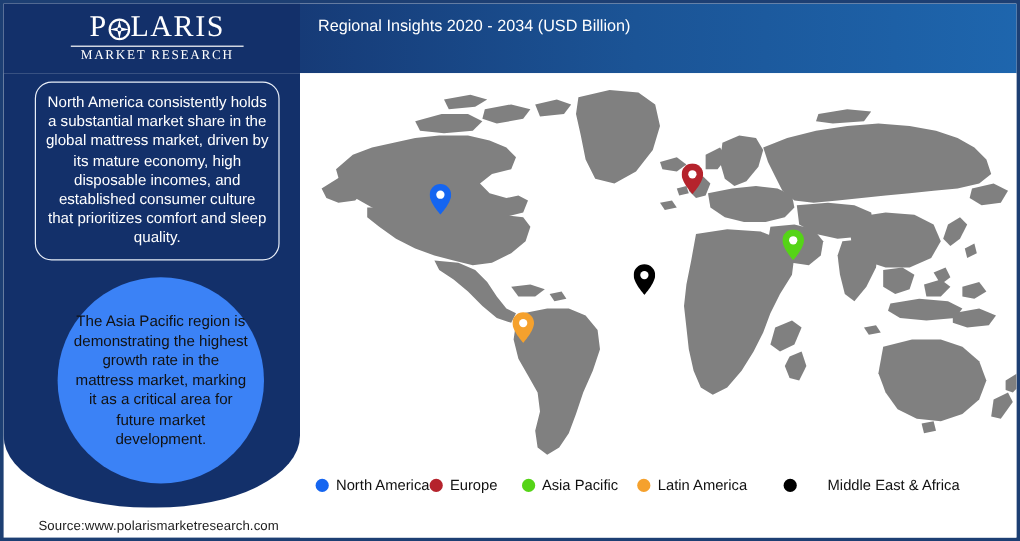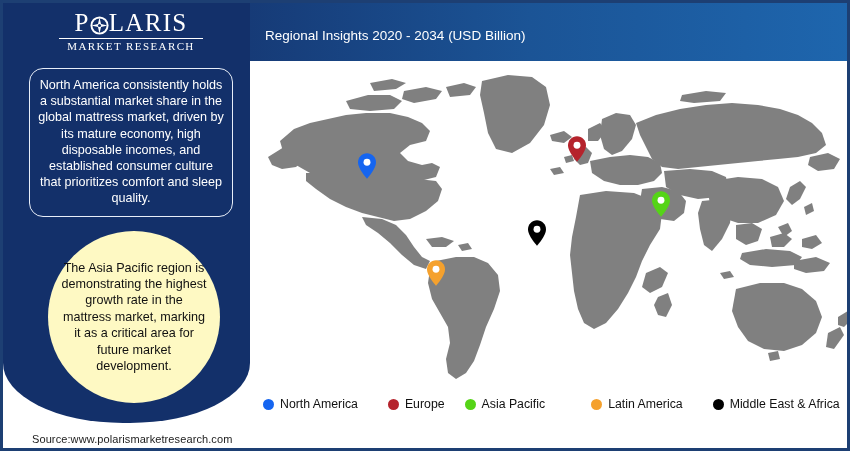--- a/index.html
+++ b/index.html
@@ -82,21 +82,21 @@
   .header-title {
     font-size: 17px;
     font-weight: bold;
     line-height: 22px;
     letter-spacing: 0.1px;
   }
   .header-subtitle {
     font-size: 13.5px;
     font-weight: normal;
     line-height: 20px;
-    margin-top: 17px;
+    margin-top: 3px;
   }
 
   
   .sidebar {
     position: absolute;
     left: 0; top: 58px;
     width: 247px;
     height: 362px;
     background: #13306a;
     border-bottom-left-radius: 120px 60px;
@@ -123,21 +123,21 @@
     line-height: 16.2px;
     text-align: center;
   }
 
   .callout-circle {
     position: absolute;
     left: 41px; top: 170px;
     width: 172px;
     height: 172px;
     border-radius: 50%;
-    background: #fef9c3;
+    background: #3b82f6;
     color: #111111;
     display: flex;
     align-items: center;
     justify-content: center;
     text-align: center;
     font-size: 12.6px;
     line-height: 16.4px;
     box-sizing: border-box;
     padding: 0 12px;
   }
@@ -345,31 +345,31 @@
         <circle cx="12" cy="12" r="4.6" fill="#ffffff"></circle>
       </svg>
     </div>
   </div>
 
   <div class="legend">
     <div class="legend-item" style="margin-left:13px;">
       <span class="legend-dot" style="background:#1565f0;"></span>
       <span class="legend-label">North America</span>
     </div>
-    <div class="legend-item" style="margin-left:30px;">
+    <div class="legend-item" style="">
       <span class="legend-dot" style="background:#b5232c;"></span>
       <span class="legend-label">Europe</span>
     </div>
     <div class="legend-item" style="margin-left:20px;">
       <span class="legend-dot" style="background:#55d417;"></span>
       <span class="legend-label">Asia Pacific</span>
     </div>
-    <div class="legend-item" style="margin-left:46px;">
+    <div class="legend-item" style="margin-left:16px;">
       <span class="legend-dot" style="background:#f5a12d;"></span>
       <span class="legend-label">Latin America</span>
     </div>
-    <div class="legend-item" style="margin-left:30px;">
+    <div class="legend-item" style="margin-left:30px;gap:20px;">
       <span class="legend-dot" style="background:#000000;"></span>
       <span class="legend-label">Middle East &amp; Africa</span>
     </div>
   </div>
 
 </div>
 
 </body></html>

